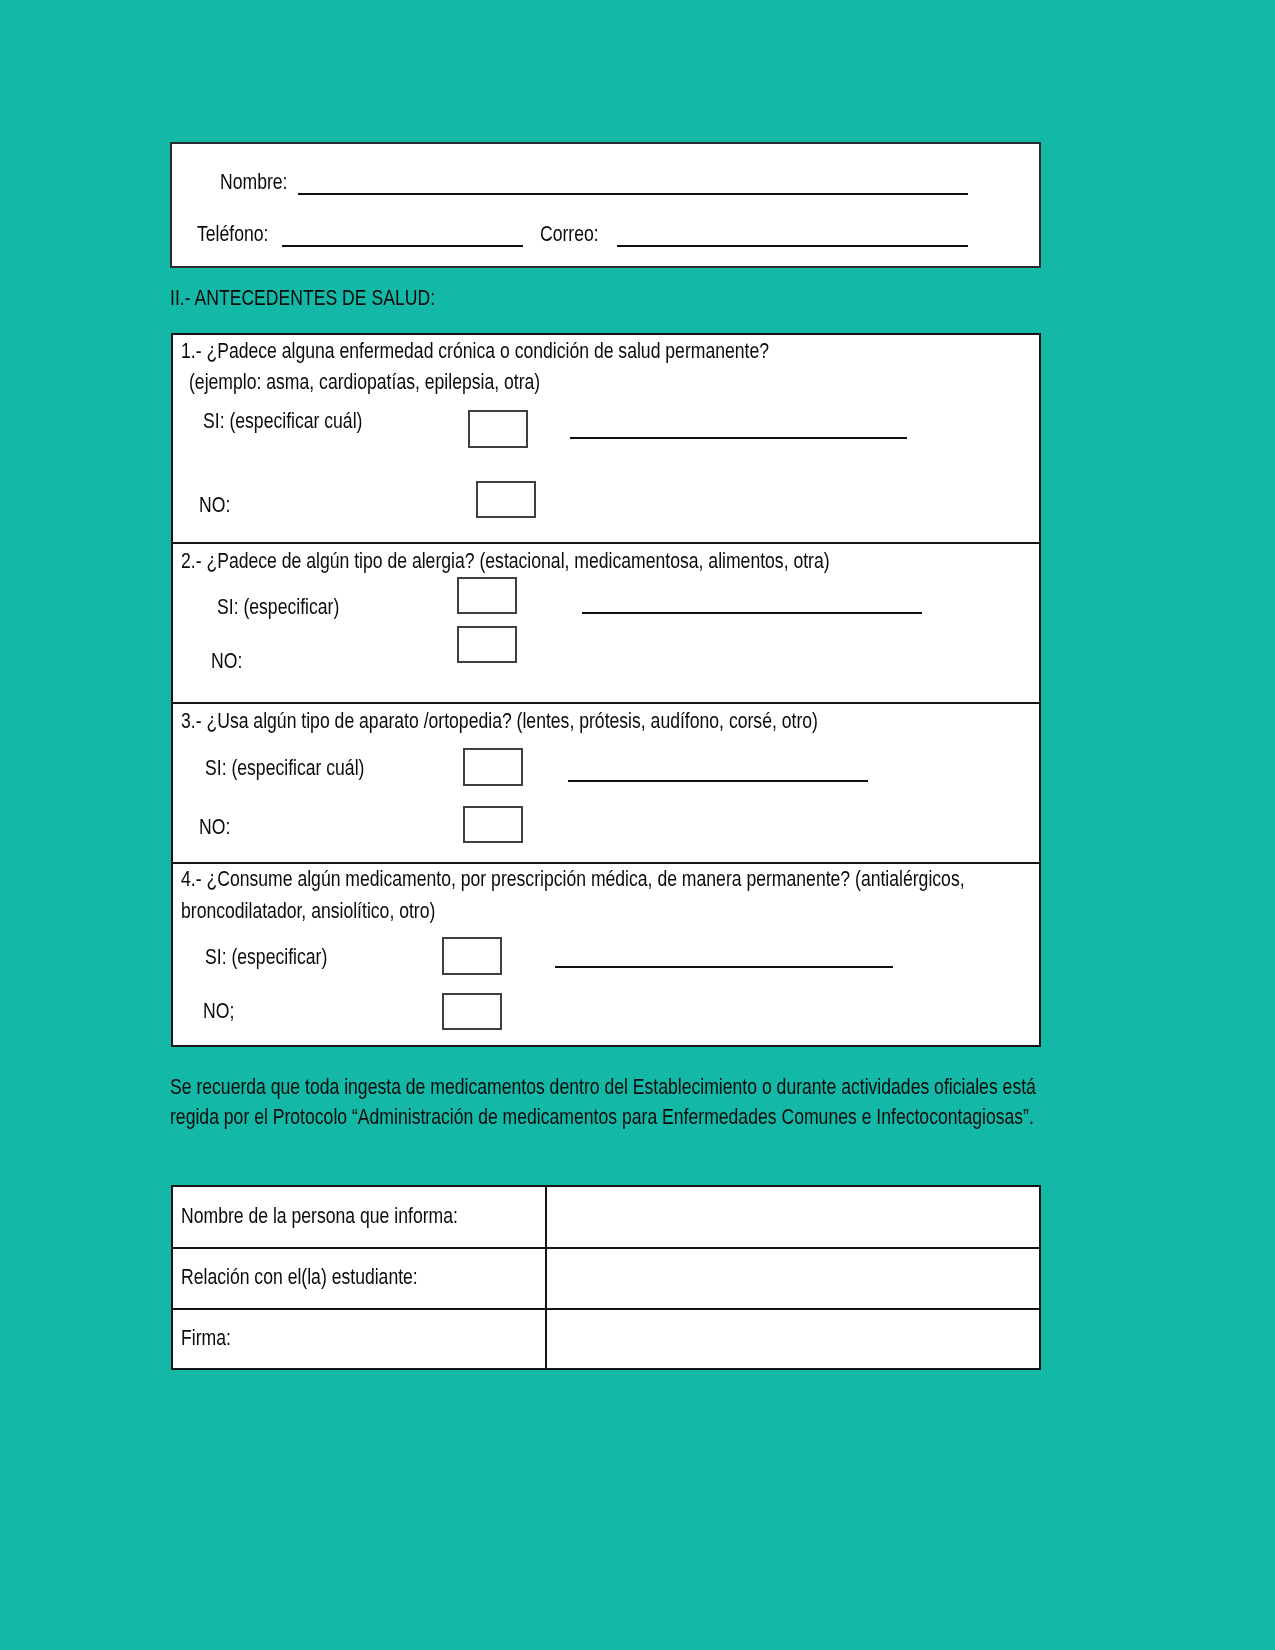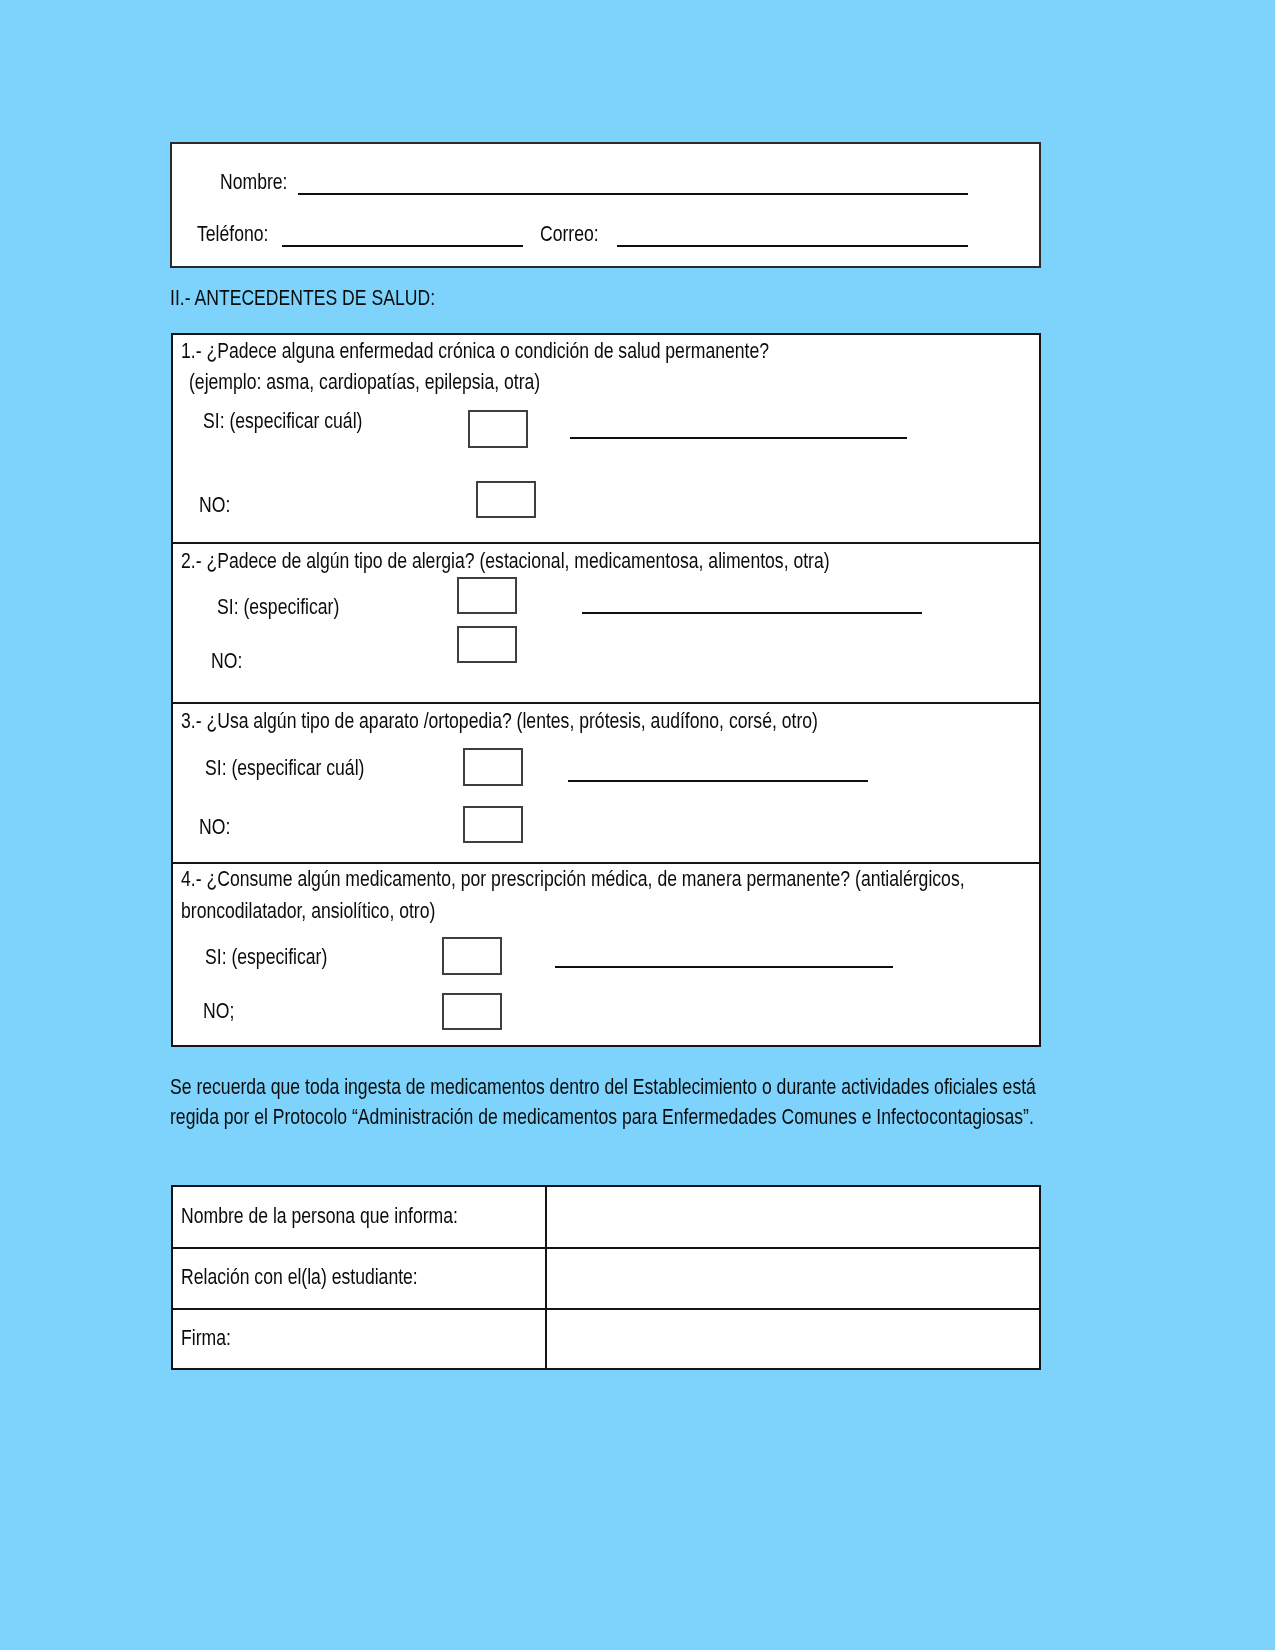--- a/index.html
+++ b/index.html
@@ -1,20 +1,20 @@
 <!DOCTYPE html>
 <html><head>
 <meta charset="utf-8">
 <style>
   html,body { margin:0; padding:0; background:#e8e8e8; }
   #page {
     position:relative;
     width:1275px; height:1650px;
     margin:0 auto;
-    background:#7dd3fc;
+    background:#14b8a6;
     font-family:"Liberation Sans", sans-serif;
     font-size:22px;
     color:#0b0b0b;
     overflow:hidden;
   }
   .tx {
     position:absolute;
     display:inline-block;
     transform:scaleX(0.8);
     transform-origin:0 50%;

